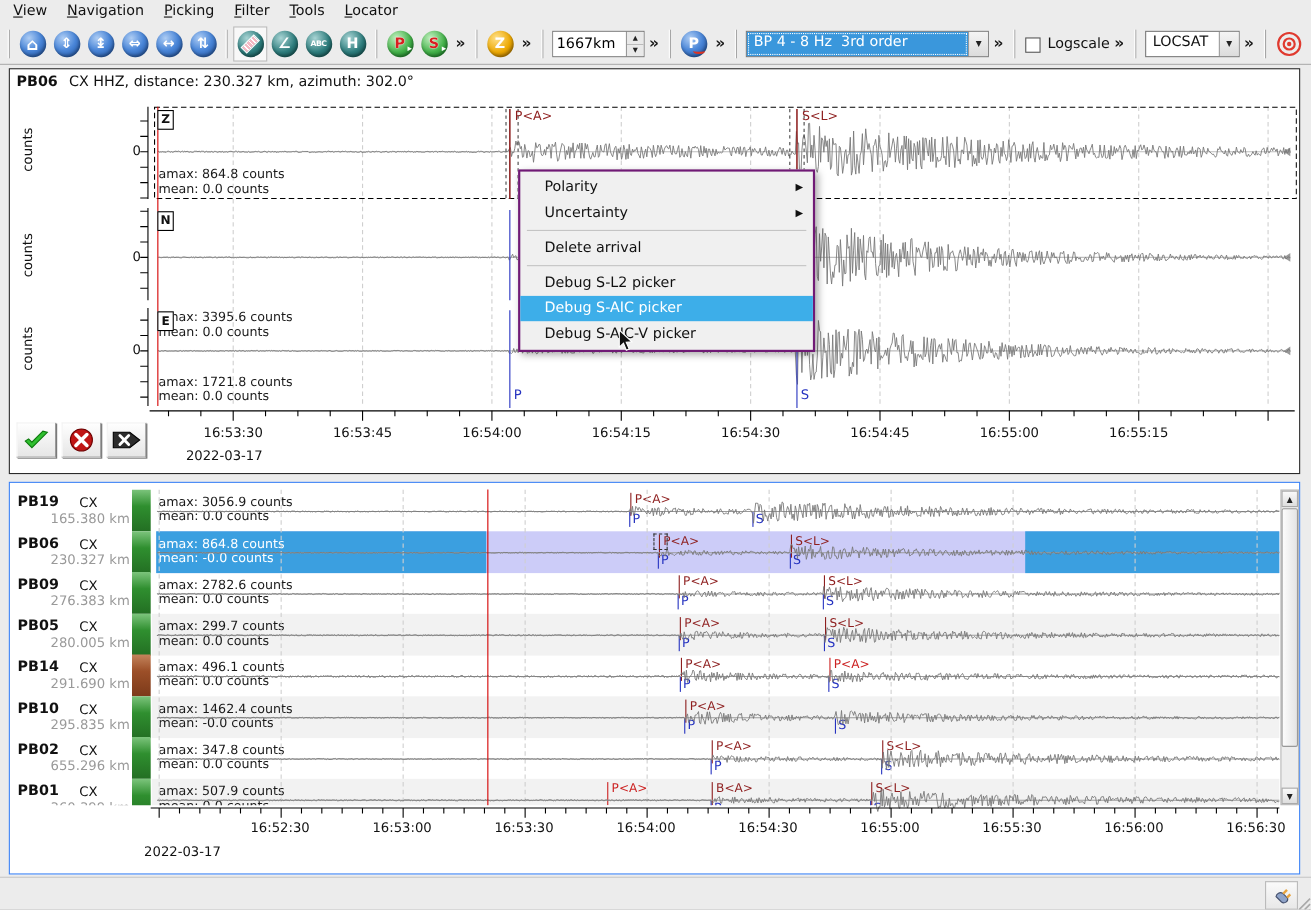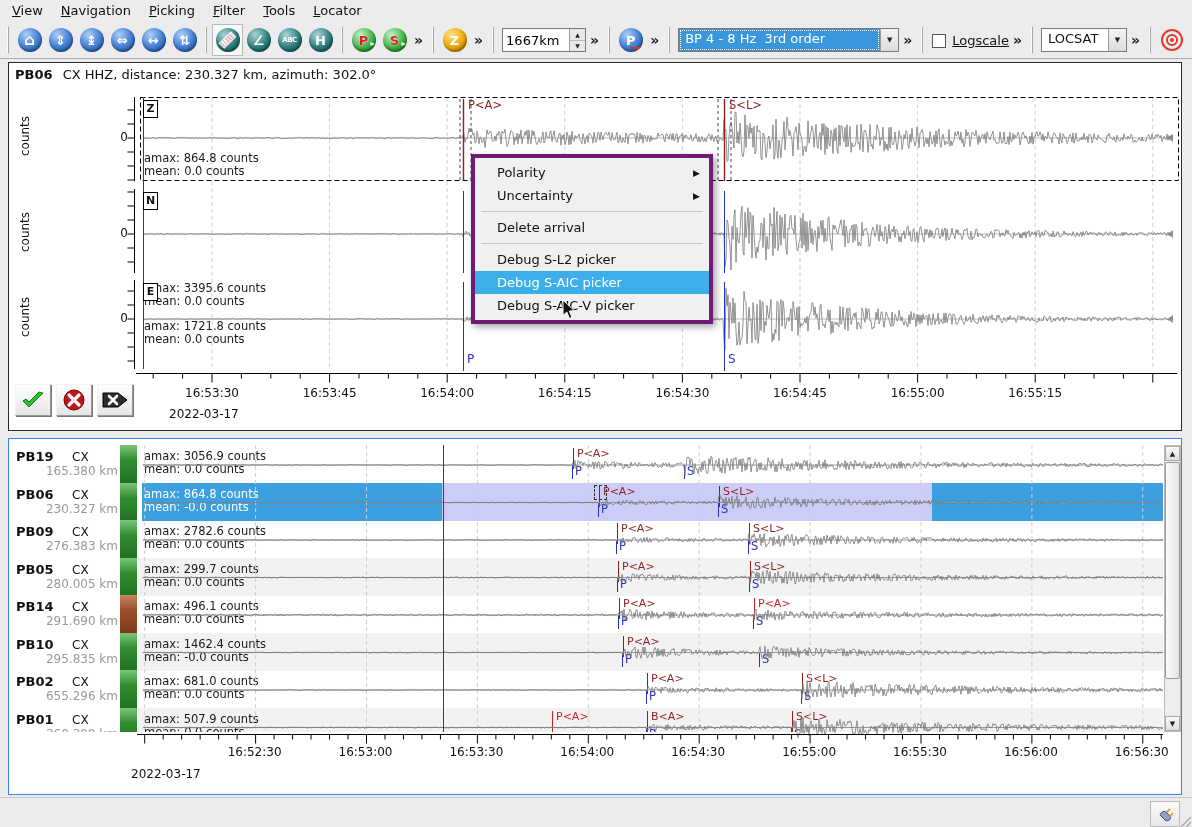--- a/index.html
+++ b/index.html
@@ -30,21 +30,21 @@
   .chev{font-size:14px;font-weight:bold;margin:0 4px;color:#1a1a1a;}
   .spin{display:flex;align-items:stretch;border:1px solid #7a7a7a;background:#fff;height:22px;margin-left:3px;}
   .spin input{border:0;outline:none;width:60px;font:13px "DejaVu Sans","Liberation Sans",sans-serif;padding:0 3px;}
   .spin-btns{display:flex;flex-direction:column;border-left:1px solid #999;width:15px;}
   .spin-btns > div{flex:1;font-size:6px;display:flex;align-items:center;justify-content:center;background:#e9e9e9;color:#222;}
   .spin-btns > div:first-child{border-bottom:1px solid #bbb;}
   .combo{display:flex;align-items:stretch;border:1px solid #7a7a7a;height:24px;background:#fff;margin-left:3px;box-sizing:border-box;}
   .combo .val{padding:2px 6px;flex:1;white-space:pre;overflow:hidden;}
   .combo.focused .val{background:#3a97dc;color:#fff;outline:1px dotted #fff;outline-offset:-2px;}
   .combo .drop{width:17px;background:linear-gradient(#f4f4f4,#dcdcdc);border-left:1px solid #999;display:flex;align-items:center;justify-content:center;font-size:7px;color:#222;}
-  .logscale{display:flex;align-items:flex-end;margin-left:4px;text-decoration:underline;}
+  .logscale{display:flex;align-items:flex-end;margin-left:4px;}
   .checkbox{width:12px;height:12px;border:1px solid #555;background:#fff;margin-right:6px;}
   .target{width:22px;height:22px;border:2px solid #e03a2f;border-radius:50%;display:flex;align-items:center;justify-content:center;box-sizing:border-box;}
   .target-mid{width:12px;height:12px;border:2px solid #e03a2f;border-radius:50%;display:flex;align-items:center;justify-content:center;box-sizing:border-box;}
   .target-dot{width:4px;height:4px;background:#e03a2f;border-radius:50%;}
   
   .picker-panel{position:absolute;left:8px;top:62px;width:1172px;height:367px;background:#fff;border:1px solid #2b2b2b;}
   .station-panel{position:absolute;left:8px;top:438px;width:1172px;height:355px;background:#fff;border:1px solid #3b82f6;}
   .pk-header{position:absolute;left:6px;top:4px;z-index:3;}
   .pk-header b{margin-right:6px;}
   .comp-box{position:absolute;width:13px;height:16px;border:1px solid #000;background:#fff;font-weight:bold;font-size:11px;
@@ -70,21 +70,21 @@
   .st-bar.brown{background:linear-gradient(180deg,#c4845c,#9c4f28 40%,#7c3a1a);}
   .st-tint{position:absolute;left:128px;width:1025px;top:0;height:100%;z-index:0;}
   .st-amax{position:absolute;left:134px;font-size:11.5px;line-height:13px;top:5px;z-index:3;white-space:pre;color:#1a1a1a;}
   .redline{position:absolute;width:1px;background:#d40000;z-index:5;}
   
   .vscroll{position:absolute;left:1155px;top:6px;width:17px;height:287px;background:#ededed;border:1px solid #bbb;box-sizing:border-box;z-index:6;}
   .vs-btn{position:absolute;left:0;width:15px;height:15px;background:linear-gradient(#fafafa,#dedede);border:1px solid #aaa;box-sizing:border-box;
     display:flex;align-items:center;justify-content:center;font-size:7px;color:#222;}
   .vs-thumb{position:absolute;left:0;width:15px;background:linear-gradient(90deg,#fcfcfc,#e4e4e4);border:1px solid #999;box-sizing:border-box;border-radius:2px;}
   
-  .ctx{position:absolute;left:471px;top:154px;width:242px;background:#f0f0f0;border:4px solid #701a75;
+  .ctx{position:absolute;left:471px;top:154px;width:270px;background:#f0f0f0;border:2px solid #701a75;
     box-shadow:3px 3px 7px rgba(0,0,0,.35);z-index:50;padding:3px 0;box-sizing:border-box;}
   .ctx-item{height:23px;line-height:23px;padding-left:22px;padding-right:10px;position:relative;}
   .ctx-item.hl{background:#3daee9;color:#fff;}
   .ctx-sep{height:1px;background:#c4c4c4;margin:4px 6px;}
   .ctx-arrow{position:absolute;right:9px;top:1px;font-size:9px;}
   
   .statusbar{position:absolute;left:0;top:797px;width:100%;height:30px;background:#ececec;border-top:1px solid #c6c6c6;}
   .plug-btn{position:absolute;right:12px;top:3px;width:28px;height:24px;border:1px solid #bbb;background:linear-gradient(#fafafa,#e8e8e8);
     display:flex;align-items:center;justify-content:center;}
   .grip{position:absolute;right:0;bottom:0;}
@@ -349,21 +349,21 @@
       <div class="amax" style="left: 135px; top: 89px;">amax: 864.8 counts
 mean: 0.0 counts</div>
       <div class="zero-lab" style="left: 95px; top: 67px;">0</div>
       <div class="ylab" style="left: -4px; top: 66px;">counts</div>
       <div class="comp-box" style="left: 134px; top: 129px;">N</div>
       <div class="amax" style="left: 135px; top: 181px; margin-top: 38px;">amax: 3395.6 counts
 mean: 0.0 counts</div>
       <div class="zero-lab" style="left: 95px; top: 163px;">0</div>
       <div class="ylab" style="left: -4px; top: 162px;">counts</div>
       <div class="comp-box" style="left: 134px; top: 220px;">E</div>
-      <div class="amax" style="left: 135px; top: 257px;">amax: 1721.8 counts
+      <div class="amax" style="left: 135px; top: 278px;">amax: 1721.8 counts
 mean: 0.0 counts</div>
       <div class="zero-lab" style="left: 95px; top: 248px;">0</div>
       <div class="ylab" style="left: -4px; top: 247px;">counts</div>
       <div class="mk-lab" style="left: 459px; top: 36px; color: rgb(142, 31, 31); font-size: 11.5px;">P&lt;A&gt;</div>
       <div class="mk-lab" style="left: 720px; top: 36px; color: rgb(142, 31, 31); font-size: 11.5px;">S&lt;L&gt;</div>
       <div class="mk-lab" style="left: 458px; top: 289px; color: rgb(38, 51, 192); font-size: 12px;">P</div>
       <div class="mk-lab" style="left: 719px; top: 289px; color: rgb(38, 51, 192); font-size: 12px;">S</div>
       <div class="axlab" style="left: 167px; top: 323px;">16:53:30</div>
       <div class="axlab" style="left: 284.6px; top: 323px;">16:53:45</div>
       <div class="axlab" style="left: 402.2px; top: 323px;">16:54:00</div>
@@ -473,21 +473,21 @@
           <div class="mk-line" style="left: 612px; top: 20px; height: 14px; background: rgb(38, 51, 192);"></div>
           <div class="mk-lab" style="left: 615px; top: 20px; color: rgb(38, 51, 192); font-size: 11.5px;">P</div>
           <div class="mk-line" style="left: 749px; top: 20px; height: 14px; background: rgb(38, 51, 192);"></div>
           <div class="mk-lab" style="left: 752px; top: 20px; color: rgb(38, 51, 192); font-size: 11.5px;">S</div>
         </div>
         <div class="st-row" style="top: 225px;">
           <div class="st-code">PB02</div>
           <div class="st-net">CX</div>
           <div class="st-dist">655.296 km</div>
           <div class="st-bar green"></div>
-          <div class="st-amax">amax: 681.0 counts
+          <div class="st-amax">amax: 347.8 counts
 mean: 0.0 counts</div>
           <div class="mk-line" style="left: 637px; top: 3px; height: 21px; background: rgb(142, 31, 31);"></div>
           <div class="mk-lab" style="left: 641px; top: 2px; color: rgb(142, 31, 31);">P&lt;A&gt;</div>
           <div class="mk-line" style="left: 636px; top: 20px; height: 14px; background: rgb(38, 51, 192);"></div>
           <div class="mk-lab" style="left: 639px; top: 20px; color: rgb(38, 51, 192); font-size: 11.5px;">P</div>
           <div class="mk-line" style="left: 792px; top: 3px; height: 21px; background: rgb(142, 31, 31);"></div>
           <div class="mk-lab" style="left: 796px; top: 2px; color: rgb(142, 31, 31);">S&lt;L&gt;</div>
           <div class="mk-line" style="left: 791px; top: 20px; height: 14px; background: rgb(38, 51, 192);"></div>
           <div class="mk-lab" style="left: 794px; top: 20px; color: rgb(38, 51, 192); font-size: 11.5px;">S</div>
         </div>

